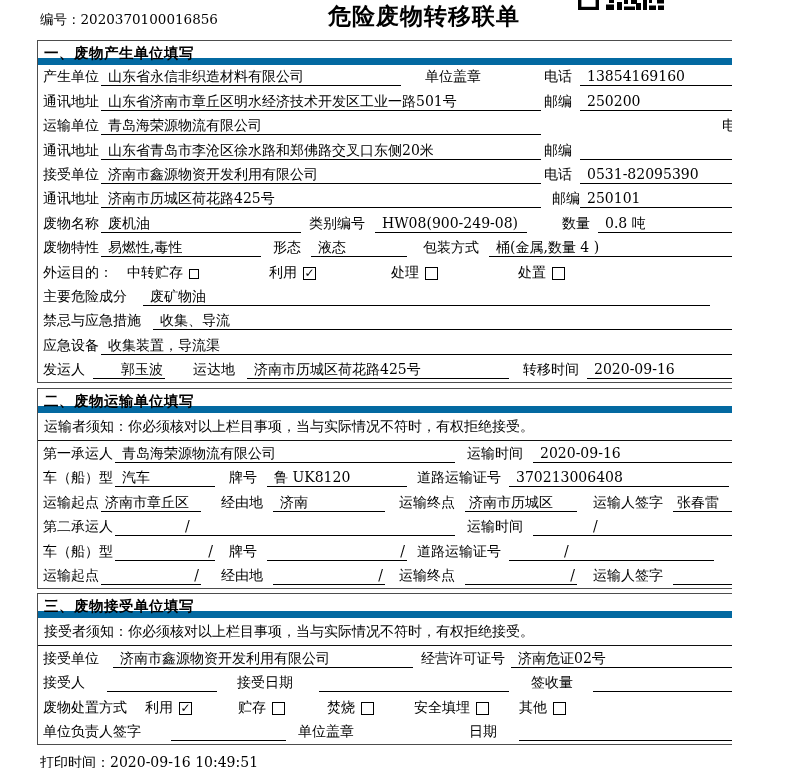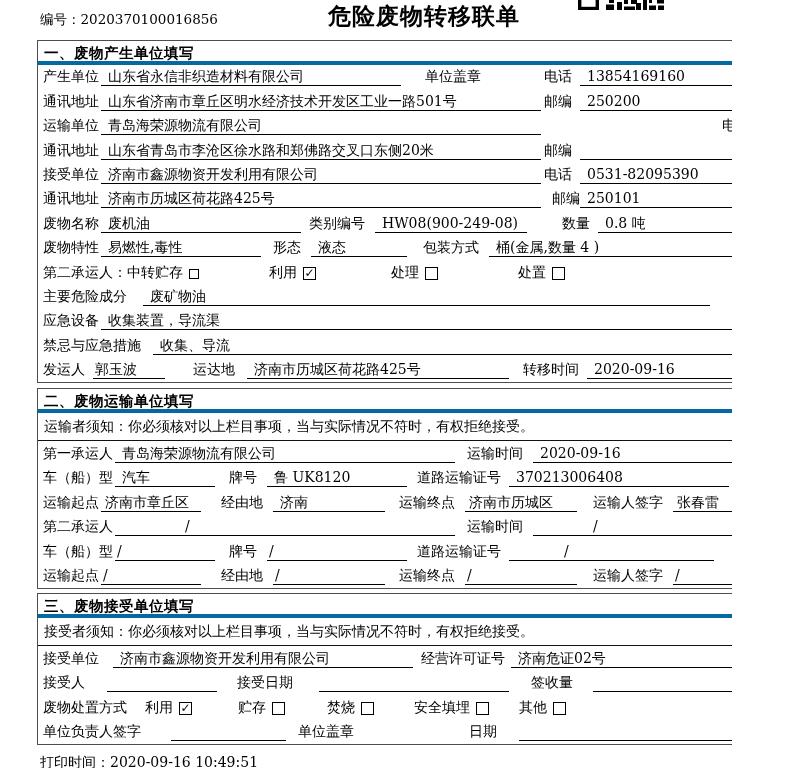--- a/index.html
+++ b/index.html
@@ -6,30 +6,30 @@
   .page{position:relative;width:732px;height:768px;background:#fff;overflow:hidden;
         color:#000;font-family:"DejaVu Serif","DejaVu Sans",serif;font-size:14px;}
   .topbar{position:relative;height:40px;}
   .serial{position:absolute;left:40px;top:11px;font-size:13.5px;white-space:nowrap;}
   .doc-title{position:absolute;left:328px;top:1px;font-size:23px;font-weight:bold;letter-spacing:1px;white-space:nowrap;}
   .qr{position:absolute;left:578px;top:0;}
   .box{box-sizing:border-box;margin-left:37px;width:718px;border:1.5px solid #4d4d4d;background:#fff;}
   .s2{margin-top:5px;}
   .s3{margin-top:4px;}
   .sec-head{height:24px;box-sizing:border-box;padding:3px 6px 0 6px;font-weight:bold;
-            font-size:14.5px;border-bottom:4px solid #0369a1;letter-spacing:0.5px;}
+            font-size:14.5px;border-bottom:7px solid #0369a1;letter-spacing:0.5px;}
   .note{height:28px;box-sizing:border-box;display:flex;align-items:center;padding:0 6px;
         border-bottom:1px solid #111;white-space:nowrap;}
   .r{display:flex;align-items:flex-end;height:24.4px;box-sizing:border-box;padding:0 4px 3px 5px;}
   .s2 .r,.s3 .r{height:24.5px;}
   .lbl{white-space:nowrap;height:19px;line-height:19px;flex:none;}
   .lc{width:58px;}
   .u{border-bottom:1px solid #000;height:19px;line-height:19px;white-space:nowrap;
      box-sizing:border-box;padding:0 2px 0 7px;overflow:hidden;flex:none;}
-  .u.c{text-align:left;padding:0 2px;}
+  .u.c{text-align:right;padding:0 2px;}
   .u.grow{flex:1 1 auto;}
   .pushr{margin-left:auto;}
   .cb{flex:none;width:13px;height:13px;margin-bottom:2px;border:1.4px solid #000;box-sizing:border-box;
       display:inline-flex;align-items:center;justify-content:center;
       font-size:12px;line-height:11px;font-family:"DejaVu Sans",sans-serif;}
   .cb-sm{width:10px;height:10px;margin-bottom:3px;}
   .footer{margin:9px 0 0 40px;font-size:14px;white-space:nowrap;}
   .edge-line{position:absolute;top:0;bottom:0;left:791px;width:1.5px;background:#9a9a9a;}
 </style>
 </head>
@@ -118,44 +118,44 @@
     <div class="r">
       <span class="lbl lc">废物特性</span>
       <span class="u" style="width:160px">易燃性,毒性</span>
       <span class="lbl" style="margin-left:12px">形态</span>
       <span class="u" style="width:96px;margin-left:10px">液态</span>
       <span class="lbl" style="margin-left:16px">包装方式</span>
       <span class="u grow" style="margin-left:10px;margin-right:2px">桶(金属,数量 4 )</span>
     </div>
 
     <div class="r">
-      <span class="lbl" style="width:72px">第二承运人：</span>
+      <span class="lbl" style="width:72px">外运目的：</span>
       <span class="lbl" style="margin-left:12px">中转贮存</span>
       <span class="cb cb-sm" style="margin-left:6px"></span>
       <span class="lbl" style="margin-left:70px">利用</span>
       <span class="cb" style="margin-left:6px">✓</span>
       <span class="lbl" style="margin-left:75px">处理</span>
       <span class="cb" style="margin-left:6px"></span>
       <span class="lbl" style="margin-left:80px">处置</span>
       <span class="cb" style="margin-left:6px"></span>
     </div>
 
     <div class="r">
       <span class="lbl" style="width:88px">主要危险成分</span>
       <span class="u grow" style="margin-left:12px;margin-right:40px">废矿物油</span>
     </div>
 
     <div class="r">
+      <span class="lbl" style="width:100px">禁忌与应急措施</span>
+      <span class="u grow" style="margin-left:10px;margin-right:16px">收集、导流</span>
+    </div>
+
+    <div class="r">
       <span class="lbl lc">应急设备</span>
       <span class="u grow" style="margin-right:16px">收集装置，导流渠</span>
-    </div>
-
-    <div class="r">
-      <span class="lbl" style="width:100px">禁忌与应急措施</span>
-      <span class="u grow" style="margin-left:10px;margin-right:16px">收集、导流</span>
     </div>
 
     <div class="r">
       <span class="lbl" style="width:50px">发运人</span>
       <span class="u c" style="width:72px">郭玉波</span>
       <span class="lbl" style="margin-left:28px">运达地</span>
       <span class="u" style="width:262px;margin-left:12px">济南市历城区荷花路425号</span>
       <span class="lbl" style="margin-left:14px">转移时间</span>
       <span class="u grow" style="margin-left:8px;margin-right:12px">2020-09-16</span>
     </div>

